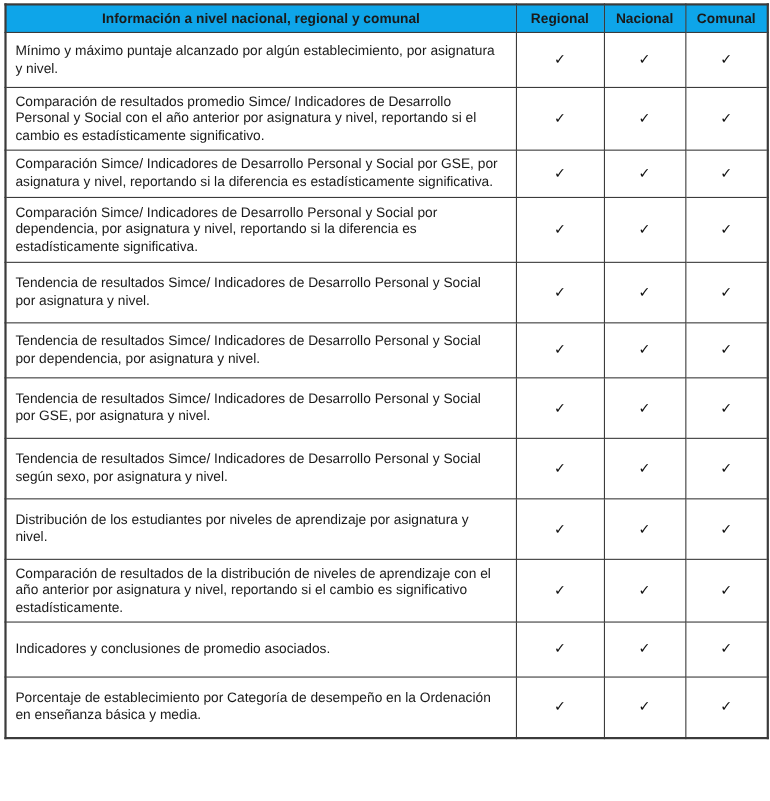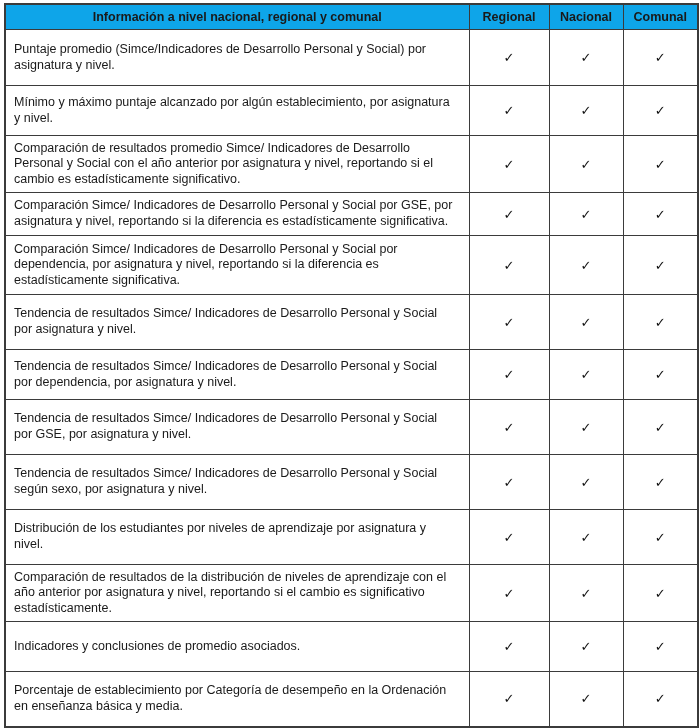--- a/index.html
+++ b/index.html
@@ -66,26 +66,20 @@
     </colgroup>
     <thead>
       <tr>
         <th>Información a nivel nacional, regional y comunal</th>
         <th>Regional</th>
         <th>Nacional</th>
         <th>Comunal</th>
       </tr>
     </thead>
     <tbody id="table-body">
-        <tr style="height: 56px;">
-          <td class="desc-cell">Puntaje promedio (Simce/Indicadores de Desarrollo Personal y Social) por asignatura y nivel.</td>
-          <td class="check-cell">✓</td>
-          <td class="check-cell">✓</td>
-          <td class="check-cell">✓</td>
-        </tr>
         <tr style="height: 50px;">
           <td class="desc-cell">Mínimo y máximo puntaje alcanzado por algún establecimiento, por asignatura y nivel.</td>
           <td class="check-cell">✓</td>
           <td class="check-cell">✓</td>
           <td class="check-cell">✓</td>
         </tr>
         <tr style="height: 57px;">
           <td class="desc-cell">Comparación de resultados promedio Simce/ Indicadores de Desarrollo Personal y Social con el año anterior por asignatura y nivel, reportando si el cambio es estadísticamente significativo.</td>
           <td class="check-cell">✓</td>
           <td class="check-cell">✓</td>

